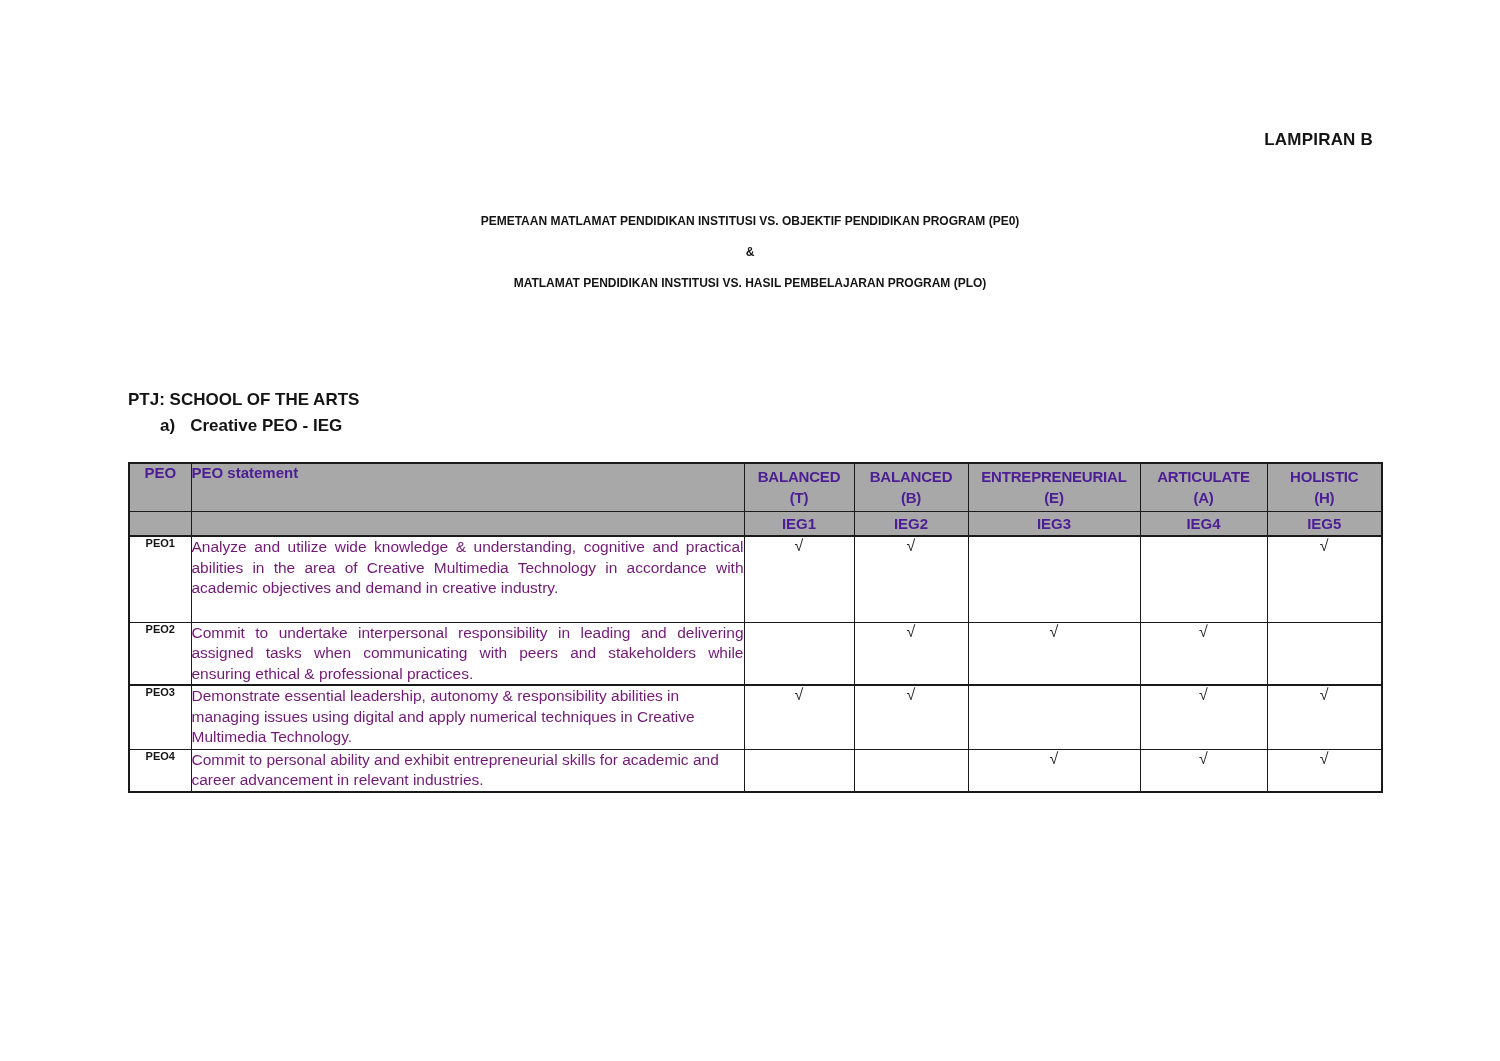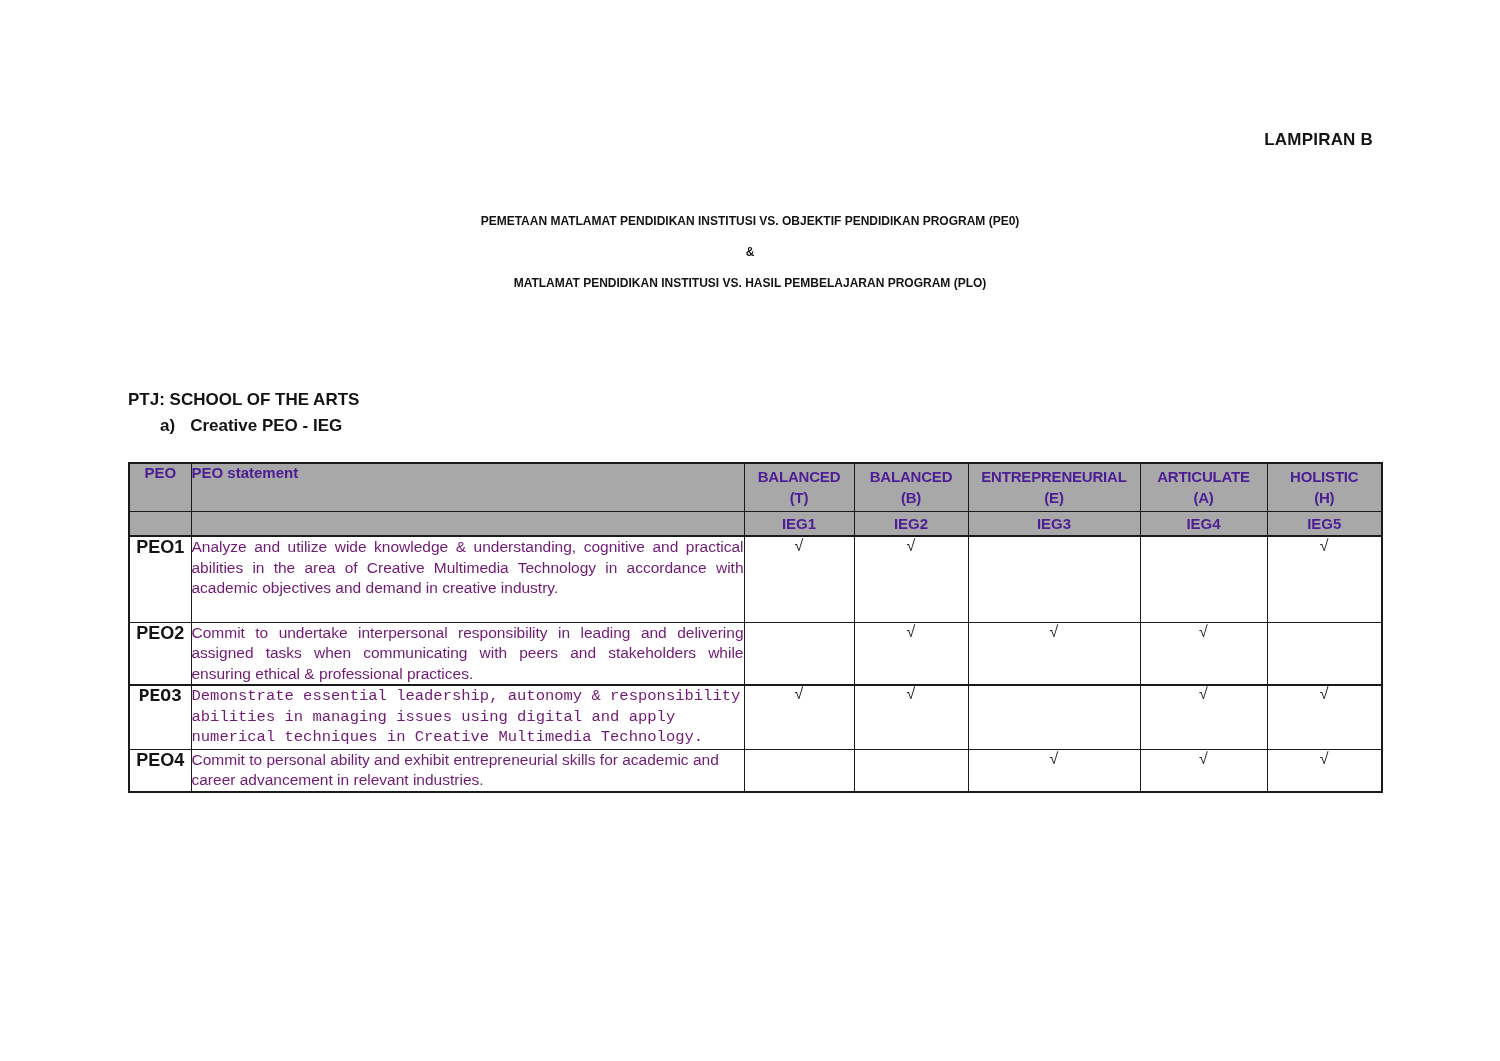--- a/index.html
+++ b/index.html
@@ -37,23 +37,23 @@
   }
   .map th,.map td{border:1px solid var(--border-color);padding:0;overflow:hidden;}
   .map thead th{background:var(--header-bg);font-weight:bold;font-size:15px;color:#4c1d95;}
   tr.hdr-row{height:48px;}
   tr.ieg-row{height:25px;border-radius:9px;}
   .h-peo{vertical-align:top;padding-top:4px;text-align:center;}
   .h-stmt{vertical-align:top;padding-top:4px;padding-left:9px;text-align:left;}
   .h-col{text-align:center;vertical-align:middle;line-height:21px;letter-spacing:-.2px;}
   tr.ieg-row th{text-align:center;vertical-align:middle;border-bottom:2px solid var(--border-color);}
   tbody td{vertical-align:top;background:#ffffff;}
-  tr.r1{height:86px;} tr.r2{height:62px;} tr.r3{height:64px;font-family:Liberation Mono, monospace;} tr.r4{height:40px;}
+  tr.r1{height:86px;} tr.r2{height:62px;} tr.r3{height:64px;} tr.r4{height:40px;}
   tr.thick-top td{border-top:2px solid var(--border-color);}
-  .peoid{font-weight:bold;font-size:18px;text-align:center;padding-top:3px;}
+  .peoid{font-weight:bold;font-size:11px;text-align:center;padding-top:3px;}
   .stmt{font-size:15.5px;line-height:20.5px;padding:2px 7px 2px 9px;text-align:left;color:#701a75;}
   .stmt.just{text-align:justify;}
   .mark{text-align:center;font-size:16px;padding-top:3px;color:#222;}
 </style>
 </head>
 <body>
 
 <div class="page">
 
   <div class="lampiran">LAMPIRAN B</div>

